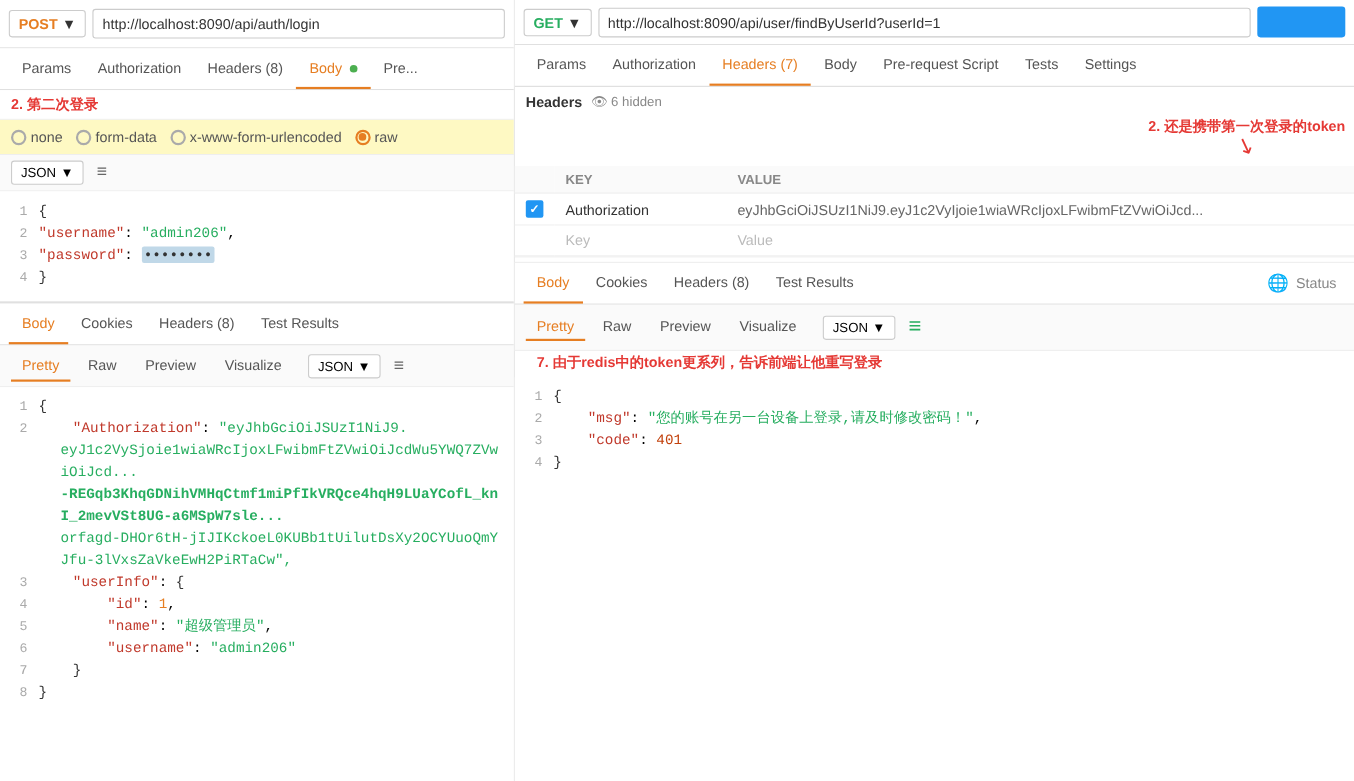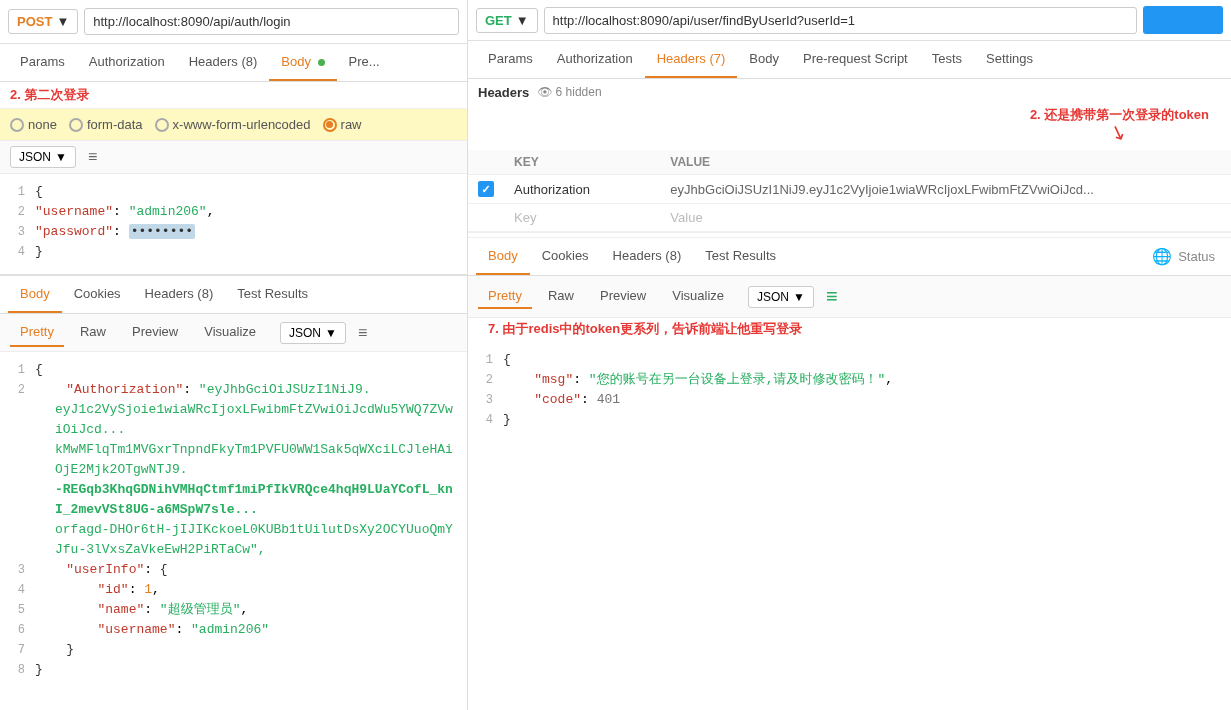--- a/index.html
+++ b/index.html
@@ -171,24 +171,20 @@
       <div class="code-line">
         <span class="line-num">2</span>
         <span class="line-content" style="white-space: pre-wrap; word-break: break-all;">    <span class="key-color">"Authorization"</span>: <span class="val-color">"eyJhbGciOiJSUzI1NiJ9.</span></span>
       </div>
       <div class="code-line">
         <span class="line-num"></span>
         <span class="line-content val-color" style="white-space: pre-wrap; word-break: break-all; padding-left: 20px;">eyJ1c2VySjoie1wiaWRcIjoxLFwibmFtZVwiOiJcdWu5YWQ7ZVwiOiJcd...</span>
       </div>
       <div class="code-line">
         <span class="line-num"></span>
-        <span class="line-content val-color" style="white-space: pre-wrap; word-break: break-all; padding-left: 20px;">kMwMFlqTm1MVGxrTnpndFkyTm1PVFU0WW1Sak5qWXciLCJleHAiOjE2Mjk2OTgwNTJ9.</span>
-      </div>
-      <div class="code-line">
-        <span class="line-num"></span>
         <span class="line-content val-color" style="white-space: pre-wrap; word-break: break-all; padding-left: 20px; font-weight: bold;">-REGqb3KhqGDNihVMHqCtmf1miPfIkVRQce4hqH9LUaYCofL_knI_2mevVSt8UG-a6MSpW7sle...</span>
       </div>
       <div class="code-line">
         <span class="line-num"></span>
         <span class="line-content val-color" style="white-space: pre-wrap; word-break: break-all; padding-left: 20px;">orfagd-DHOr6tH-jIJIKckoeL0KUBb1tUilutDsXy2OCYUuoQmYJfu-3lVxsZaVkeEwH2PiRTaCw",</span>
       </div>
       <div class="code-line">
         <span class="line-num">3</span>
         <span class="line-content">    <span class="key-color">"userInfo"</span>: <span class="brace-color">{</span></span>
       </div>
@@ -239,21 +235,21 @@
 
     <div class="headers-section">
       <div class="headers-top">
         <span class="headers-label">Headers</span>
         <div class="hidden-badge">
           <span class="eye-icon">👁</span>
           <span>6 hidden</span>
         </div>
       </div>
 
-      <div style="display: flex; align-items: center; padding: 0 22px 6px 10px; position: relative;">
+      <div style="display: flex; align-items: center; padding: 0 8px 6px 10px; position: relative;">
         <div style="flex: 1;"></div>
         <div style="display: flex; flex-direction: column; align-items: flex-start;">
           <span style="color: #e53935; font-size: 13px; font-weight: bold;">2. 还是携带第一次登录的token</span>
           <div style="color: #e53935; font-size: 20px; transform: rotate(20deg); margin-left: 80px; margin-top: -4px;">↘</div>
         </div>
       </div>
 
       <table class="headers-table">
         <thead>
           <tr>
@@ -313,21 +309,21 @@
       <div class="code-line">
         <span class="line-num">1</span>
         <span class="line-content brace-color">{</span>
       </div>
       <div class="code-line">
         <span class="line-num">2</span>
         <span class="line-content">    <span class="key-color">"msg"</span>: <span class="val-color">"您的账号在另一台设备上登录,请及时修改密码！"</span>,</span>
       </div>
       <div class="code-line">
         <span class="line-num">3</span>
-        <span class="line-content">    <span class="key-color">"code"</span>: <span style="color:#737373;">401</span></span>
+        <span class="line-content">    <span class="key-color">"code"</span>: <span style="color:#c2410c;">401</span></span>
       </div>
       <div class="code-line">
         <span class="line-num">4</span>
         <span class="line-content brace-color">}</span>
       </div>
     </div>
 
   </div>
 
 </div>

